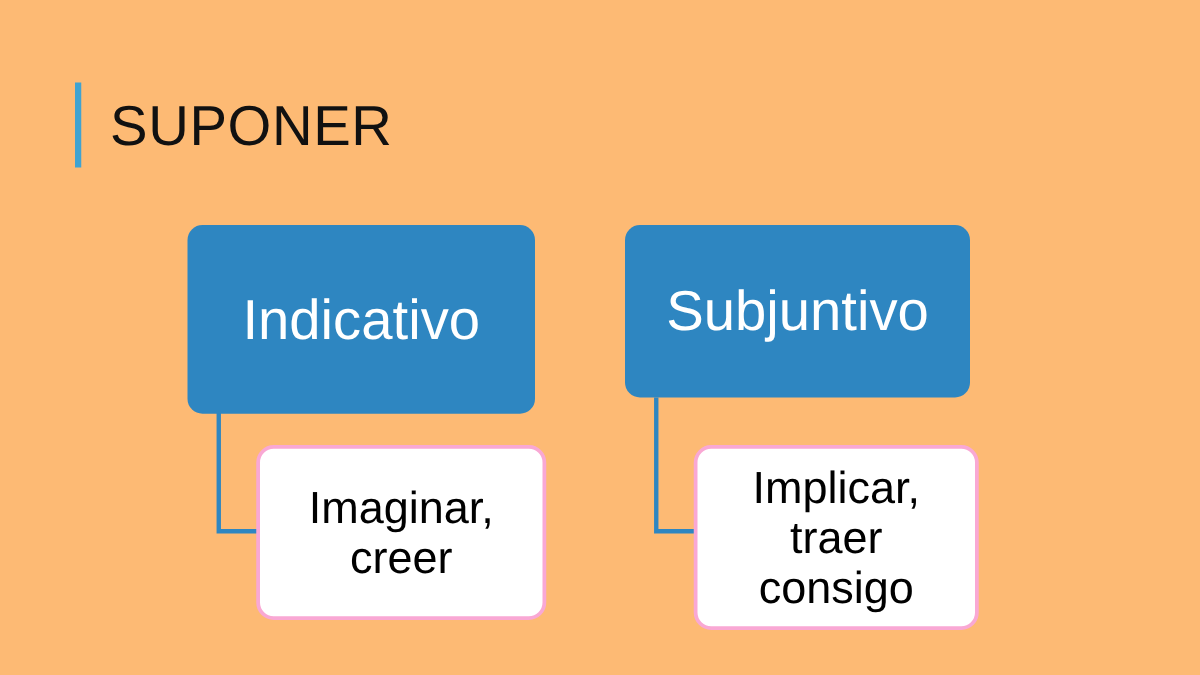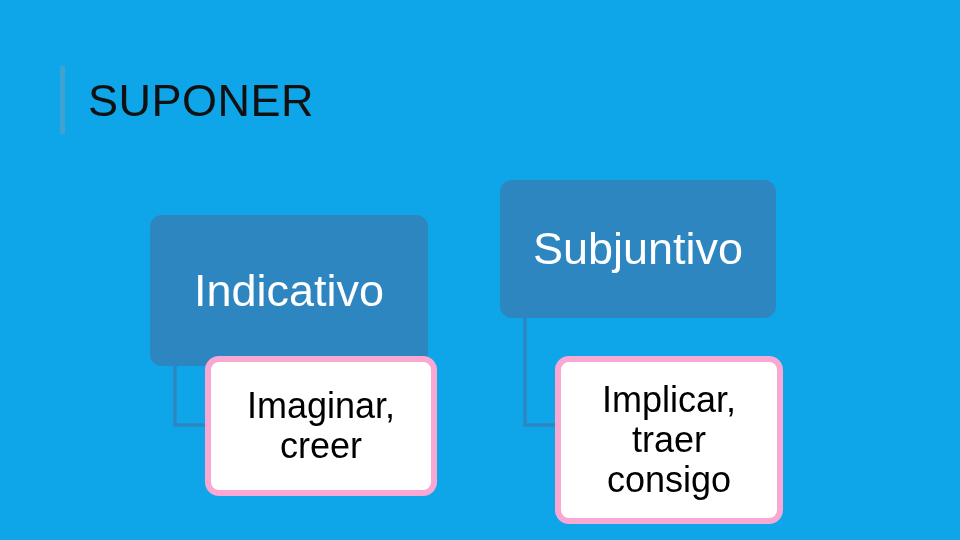--- a/index.html
+++ b/index.html
@@ -14,21 +14,21 @@
     position: relative;
     overflow: hidden;
     font-family: "Liberation Sans", sans-serif;
     -webkit-font-smoothing: antialiased;
   }
 
   
   .slide {
     position: absolute;
     inset: 0;
-    background: #0ea5e9;
+    background: #fdba74;
   }
 
   
   .title-row {
     position: absolute;
     left: 60px;
     top: 64px;
     height: 72px;
     display: flex;
     align-items: center;
@@ -69,36 +69,36 @@
     overflow: hidden;
   }
   .node-head .label {
     display: block;
     width: 100%;
     word-break: break-all;
   }
 
   .node-leaf {
     background: #ffffff;
-    border: 6px solid #f9a8d4;
+    border: 3px solid #f9a8d4;
     border-radius: 14px;
     color: #000000;
     font-size: 36px;
     line-height: 1.12;
     padding: 0 8px;
     overflow: hidden;
   }
 
   
-  #head-left  { left: 150px; top: 180px; width: 278px; height: 151px; margin-top: 35px; }
+  #head-left  { left: 150px; top: 180px; width: 278px; height: 151px; }
   #leaf-left  { left: 205px; top: 356px; width: 232px; height: 140px; }
 
   
   #head-right { left: 500px; top: 180px; width: 276px; height: 138px; }
-  #leaf-right { left: 555px; top: 356px; width: 228px; height: 168px; }
+  #leaf-right { left: 555px; top: 356px; width: 228px; height: 148px; }
 
   
   .connector {
     position: absolute;
     pointer-events: none;
   }
   .connector svg { display: block; overflow: visible; }
 </style>
 </head>
 <body>

